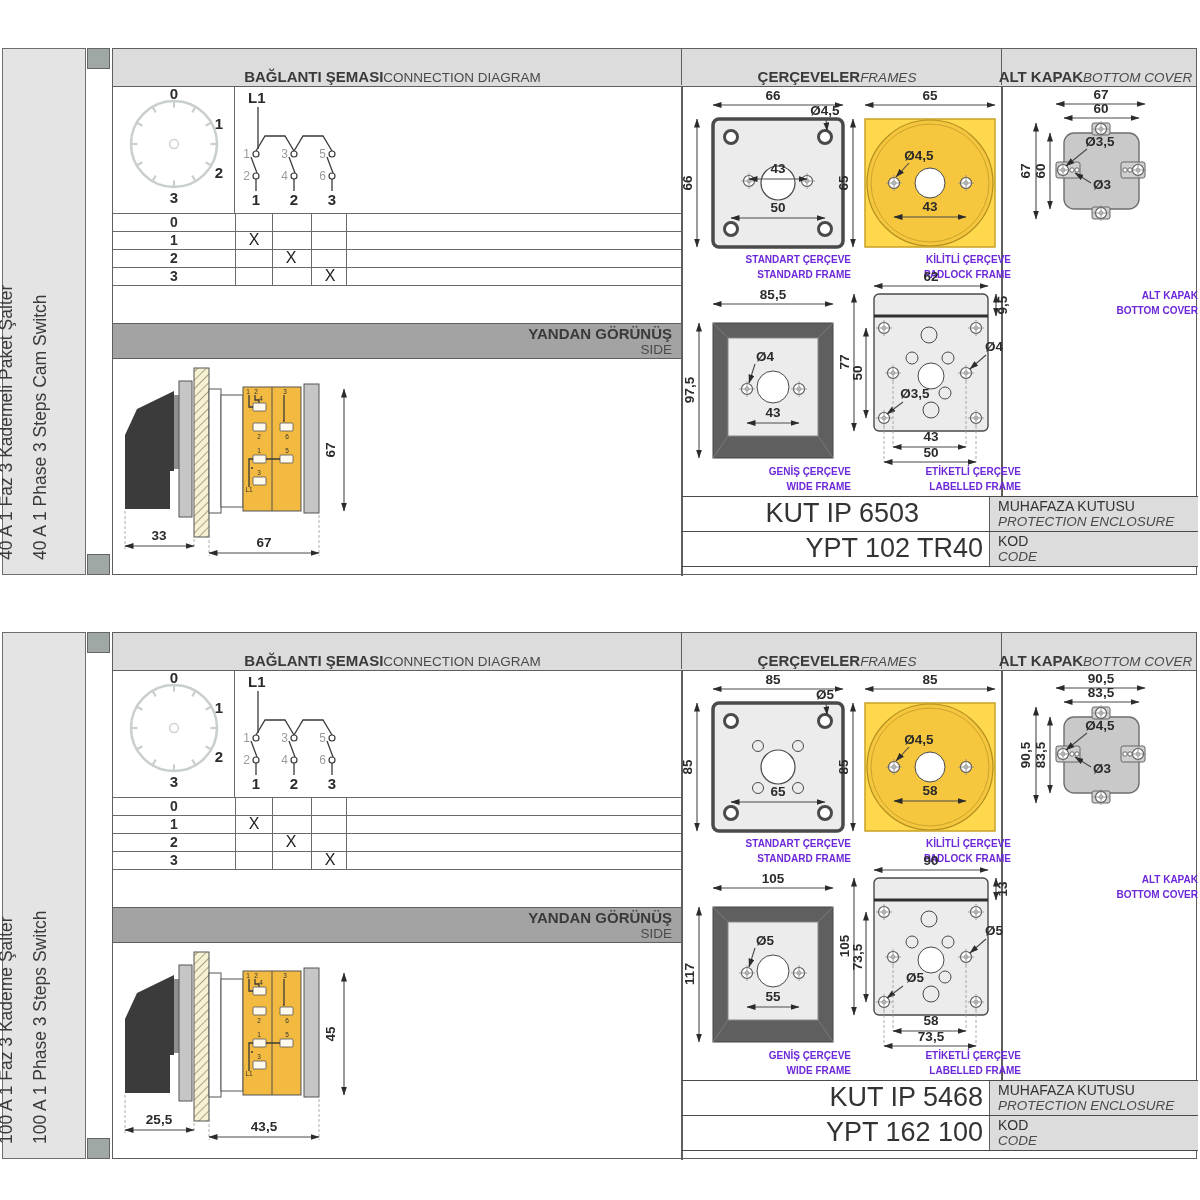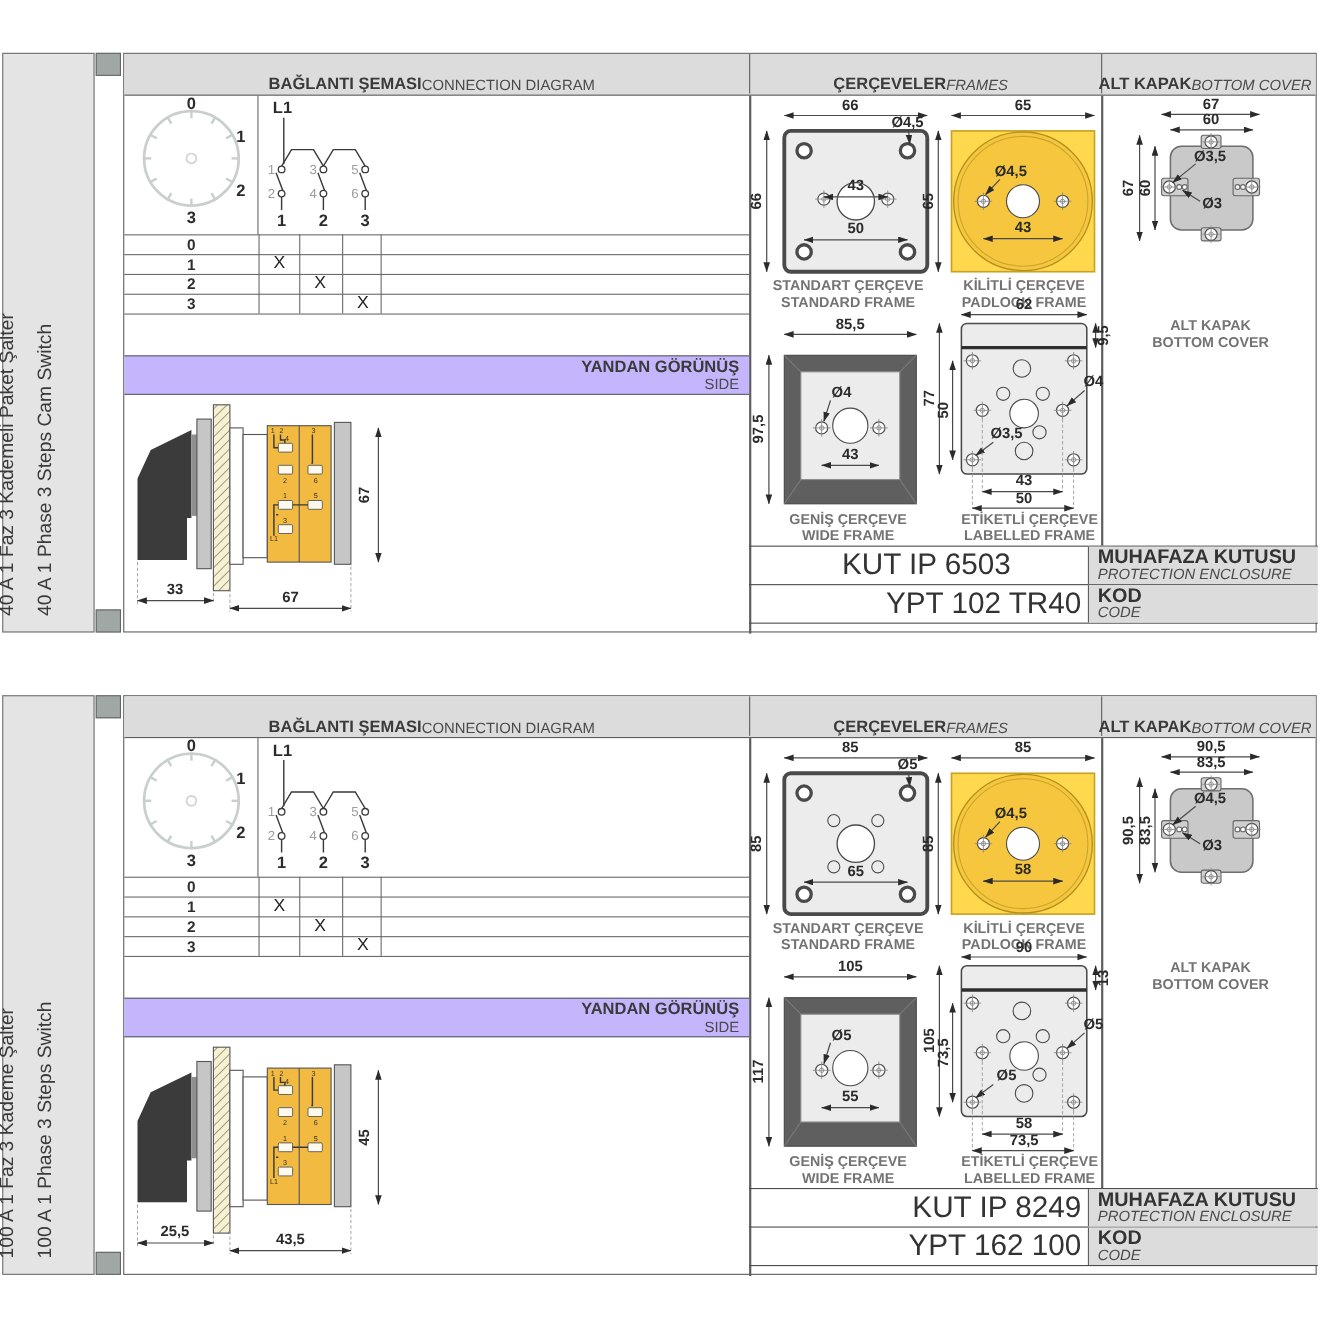--- a/index.html
+++ b/index.html
@@ -10,27 +10,27 @@
   .sq{position:absolute;left:87px;width:23px;height:21px;background:#9fa8a5;border:1px solid #666;box-sizing:border-box}
   .mainbox{position:absolute;left:112px;top:0;width:1085px;height:527px;border:1.6px solid #5e5e5e;box-sizing:border-box;background:#fff}
   .hdr{position:absolute;top:0;left:0;right:0;height:38px;background:#dcdcdc;border-bottom:1.6px solid #5e5e5e;box-sizing:border-box}
   .hcell{position:absolute;top:0;height:36px;display:flex;flex-direction:row;justify-content:center;align-items:flex-end;padding-right:9px;box-sizing:border-box}
   .hcell .tr{font-weight:bold;font-size:15px;color:#3a3a3a;line-height:17px;white-space:nowrap}
   .hcell .en{font-size:13.5px;color:#4a4a4a;line-height:15px;white-space:nowrap}
   .it{font-style:italic}
   .vdiv{position:absolute;width:1.6px;background:#5e5e5e}
   .hline{position:absolute;height:1.3px;background:#6a6a6a}
   .vline{position:absolute;width:1.2px;background:#6a6a6a}
-  .band{position:absolute;left:0;width:568px;height:36px;background:#c4b5fd;border-top:1.6px solid #5e5e5e;border-bottom:1.6px solid #5e5e5e;box-sizing:border-box;display:flex;flex-direction:column;justify-content:center;align-items:flex-end;padding-right:9px}
+  .band{position:absolute;left:0;width:568px;height:36px;background:#a3a3a3;border-top:1.6px solid #5e5e5e;border-bottom:1.6px solid #5e5e5e;box-sizing:border-box;display:flex;flex-direction:column;justify-content:center;align-items:flex-end;padding-right:9px}
   .tlbl{position:absolute;left:0;width:122px;text-align:center;font-weight:bold;font-size:14px;line-height:18px}
   .xmark{position:absolute;width:38px;text-align:center;font-size:16px;line-height:18px;color:#222}
-  .cap{position:absolute;text-align:center;font-weight:bold;font-size:13px;line-height:14.5px;color:#737373}
+  .cap{position:absolute;text-align:right;font-weight:bold;font-size:10px;line-height:14.5px;color:#6d28d9}
   .codesval{position:absolute;font-size:27px;color:#333;text-align:right;line-height:35px;padding-right:6px;box-sizing:border-box;white-space:nowrap}
   .codeslbl{position:absolute;background:#dcdcdc;border-left:1.6px solid #5e5e5e;box-sizing:border-box;padding:2px 0 0 8px}
-  .codeslbl .tr{font-weight:bold;font-size:18px;line-height:15px;color:#333}
+  .codeslbl .tr{font-weight:normal;font-size:14px;line-height:15px;color:#333}
   .codeslbl .en{font-style:italic;font-size:13.5px;line-height:15px;color:#4a4a4a}
   svg{position:absolute;overflow:visible}
   svg text{font-family:"Liberation Sans",sans-serif}
   .dimt{font-size:13.5px;font-weight:bold;fill:#2b2b2b;text-anchor:middle}
   .diml{stroke:#4a4a4a;stroke-width:1.1}
   .ext{stroke:#9a9a9a;stroke-width:0.8;stroke-dasharray:3 2}
   .biglbl{font-size:15px;font-weight:bold;fill:#2b2b2b;text-anchor:middle}
   .graylbl{font-size:12px;fill:#9b9b9b;text-anchor:end}
   .wire{stroke:#3a3a3a;stroke-width:1.3;fill:none}
   .tnum{font-size:6.5px;fill:#333;text-anchor:middle}
@@ -678,21 +678,21 @@
     </svg>
     <div class="cap" style="left:890px;top:240px;width:195px">
       <div>ALT KAPAK</div>
       <div>BOTTOM COVER</div>
     </div>
 
     <div>
       <div class="hline" style="left:568px;top:447px;width:517px;background:#4a4a4a"></div>
       <div class="hline" style="left:568px;top:482px;width:517px;background:#4a4a4a"></div>
       <div class="hline" style="left:568px;top:517px;width:517px;background:#4a4a4a"></div>
-      <div class="codesval" style="left:568px;top:447px;width:308px;height:35px">KUT IP 8249</div>
+      <div class="codesval" style="left:568px;top:447px;width:308px;height:35px">KUT IP 5468</div>
       <div class="codeslbl" style="left:876px;top:448px;width:209px;height:34px">
         <div class="tr">MUHAFAZA KUTUSU</div>
         <div class="en">PROTECTION ENCLOSURE</div>
       </div>
       <div class="codesval" style="left:568px;top:482px;width:308px;height:35px">YPT 162 100</div>
       <div class="codeslbl" style="left:876px;top:483px;width:209px;height:34px">
         <div class="tr">KOD</div>
         <div class="en">CODE</div>
       </div>
     </div>

